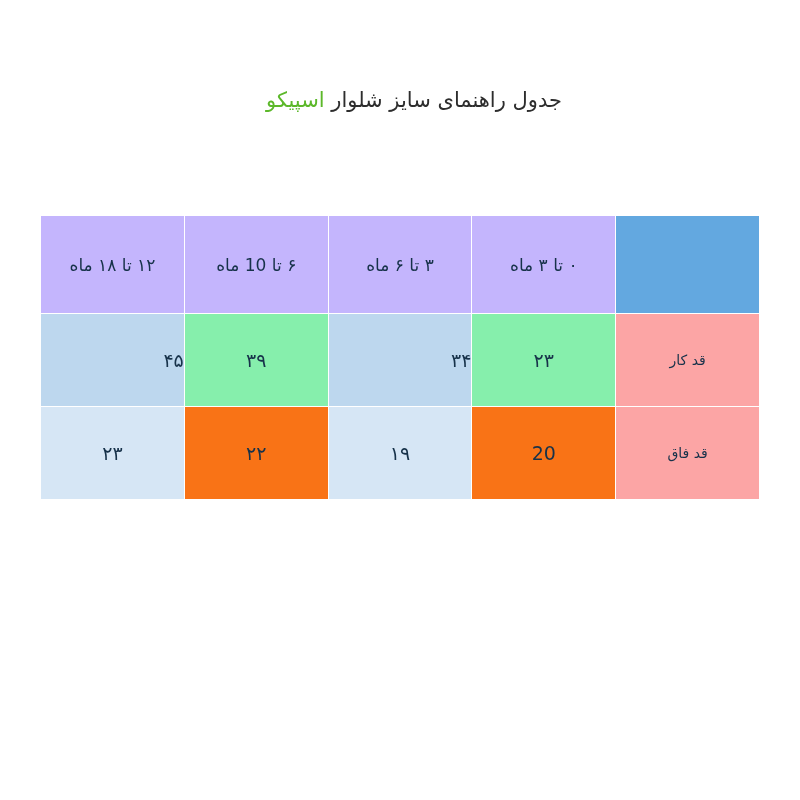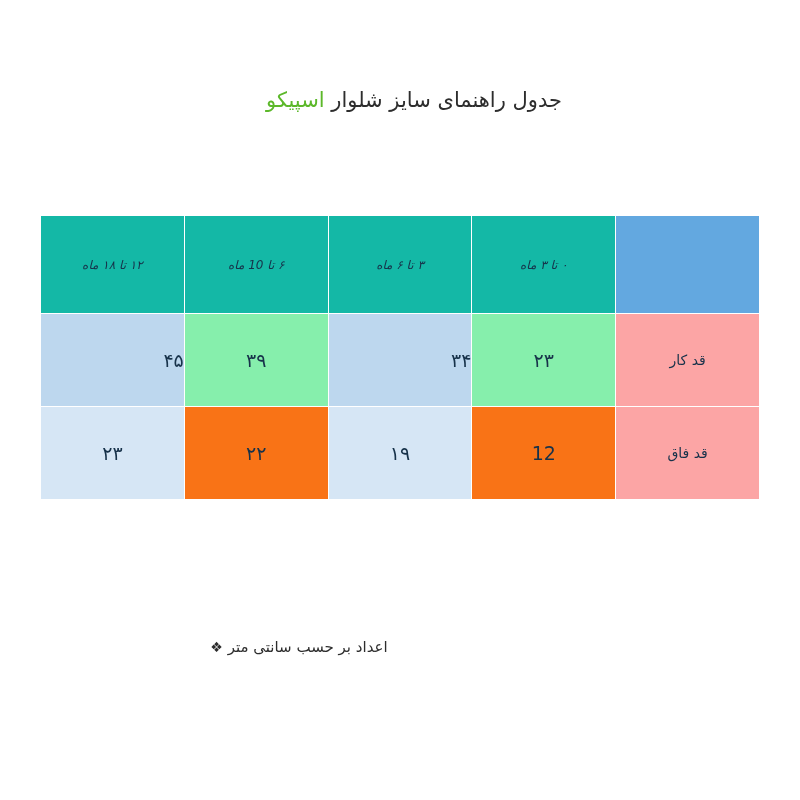--- a/index.html
+++ b/index.html
@@ -52,25 +52,24 @@
     vertical-align: middle;
     font-weight: normal;
     padding: 0;
   }
 
   .corner-cell {
     background: #63a8e0;
     height: 97px;
   }
   .head-cell {
-    background: #14b8a6;
+    background: #c4b5fd;
     color: #17324a;
-    font-size: 12px;
+    font-size: 17px;
     height: 97px;
-    font-style: italic;
   }
   .row-label {
     background: #fca5a5;
     color: #17324a;
     font-size: 14px;
     width: 155px;
   }
   .row-1 td.value {
     background: #86efac;
     color: #17324a;
@@ -135,28 +134,22 @@
     <tbody>
       <tr class="row-1">
         <td class="row-label">قد کار</td>
         <td class="value">۲۳</td>
         <td class="value alt">۳۴</td>
         <td class="value">۳۹</td>
         <td class="value alt">۴۵</td>
       </tr>
       <tr class="row-2">
         <td class="row-label">قد فاق</td>
-        <td class="value">12</td>
+        <td class="value">20</td>
         <td class="value alt">۱۹</td>
         <td class="value">۲۲</td>
         <td class="value alt">۲۳</td>
       </tr>
     </tbody>
   </table>
 
-  <div class="footnote">
-    <span class="footnote-inner">
-      <span>اعداد بر حسب سانتی متر</span>
-      <span class="bullet">❖</span>
-    </span>
-  </div>
 
 </div>
 
 </body></html>

